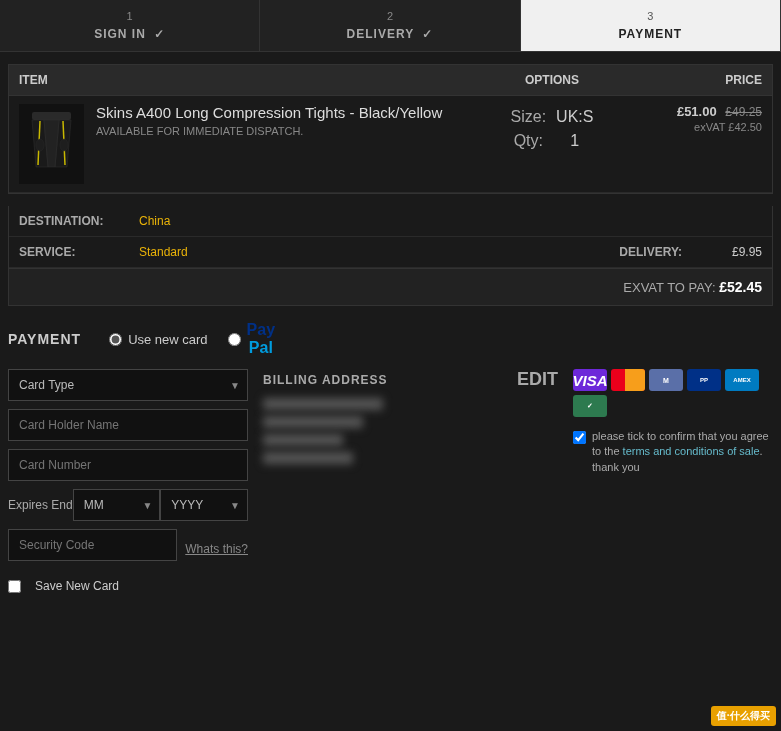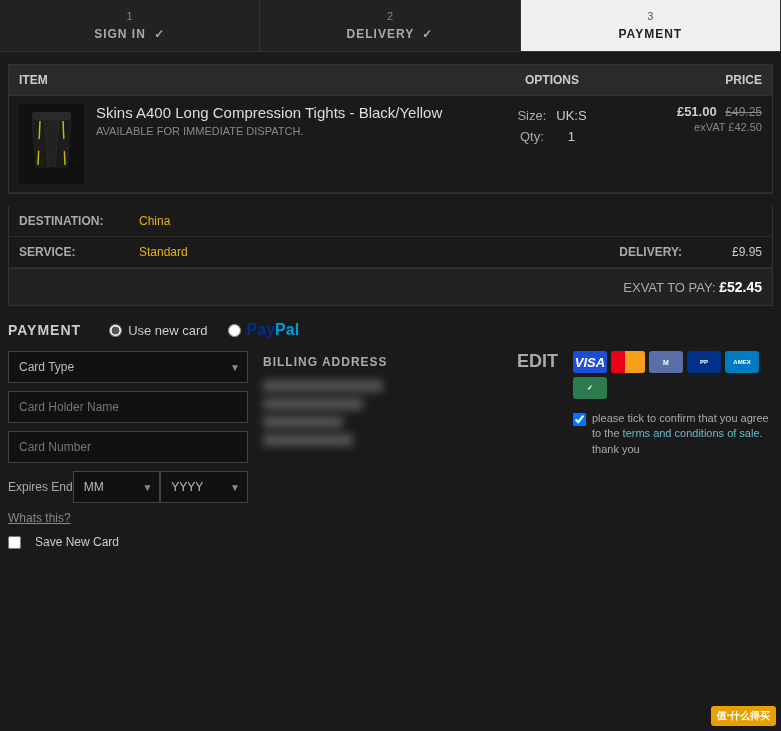--- a/index.html
+++ b/index.html
@@ -83,21 +83,21 @@
       align-items: center;
       justify-content: center;
       overflow: hidden;
     }
     
     .product-info { flex: 1; }
     .product-name { color: #ddd; font-size: 15px; margin-bottom: 4px; }
     .product-avail { color: #888; font-size: 11px; }
     .col-options { width: 140px; text-align: center; }
     .col-options table { margin: 0 auto; }
-    .col-options td { padding: 2px 4px; color: #ccc; font-size: 13px; }
+    .col-options td { padding: 2px 4px; color: #ccc; font-size: 16px; }
     .col-options td:first-child { color: #aaa; }
     .col-price-cell { width: 140px; text-align: right; }
     .price-current { color: #ccc; font-weight: bold; font-size: 13px; }
     .price-old { color: #888; text-decoration: line-through; font-size: 12px; margin-left: 5px; }
     .price-exvat { color: #888; font-size: 11px; margin-top: 2px; }
 
     
     .delivery-section {
       margin: 0 8px;
       border: 1px solid #333;
@@ -171,20 +171,21 @@
     .radio-option input[type="radio"] {
       accent-color: #555;
       cursor: pointer;
     }
     .radio-label { color: #ccc; font-size: 13px; }
     .paypal-logo {
       display: inline-flex;
       align-items: center;
       font-size: 16px;
       font-weight: bold;
+      flex-direction: column;
     }
     .paypal-logo .pp-blue { color: #003087; }
     .paypal-logo .pp-light { color: #009cde; }
 
     
     .payment-form-area {
       display: flex;
       gap: 15px;
     }
     .form-left {
@@ -300,21 +301,21 @@
       width: 34px;
       height: 22px;
       border-radius: 3px;
       display: flex;
       align-items: center;
       justify-content: center;
       font-size: 7px;
       font-weight: bold;
       color: #fff;
     }
-    .card-visa { background: #1d4ed8; color: #fff; font-size: 13px; font-style: italic; }
+    .card-visa { background: #6d28d9; color: #fff; font-size: 15px; font-style: italic; }
     .card-mc { background: #eb001b; position: relative; overflow: hidden; }
     .card-mc::after { content: ''; position: absolute; left: 14px; width: 20px; height: 22px; background: #f79e1b; border-radius: 0; top: 0; }
     .card-maestro { background: #00a2e5; }
     .card-paypal { background: #003087; font-size: 7px; }
     .card-amex { background: #007bc1; font-size: 7px; }
     .card-other { background: #2d7a4f; font-size: 7px; }
 
     .agree-row {
       display: flex;
       align-items: flex-start;
@@ -500,20 +501,21 @@
           <select>
             <option>YYYY</option>
             <option>2024</option><option>2025</option><option>2026</option>
             <option>2027</option><option>2028</option><option>2029</option>
             <option>2030</option>
           </select>
           <span class="select-arrow">▼</span>
         </div>
       </div>
       <div class="security-row">
+        <input type="text" placeholder="Security Code" style="">
         <span class="whats-this">Whats this?</span>
       </div>
       <div class="save-card-row">
         <input type="checkbox" style="">
         <span class="save-card-label">Save New Card</span>
       </div>
     </div>
 
     <div class="billing-section">
       <div class="billing-header">

